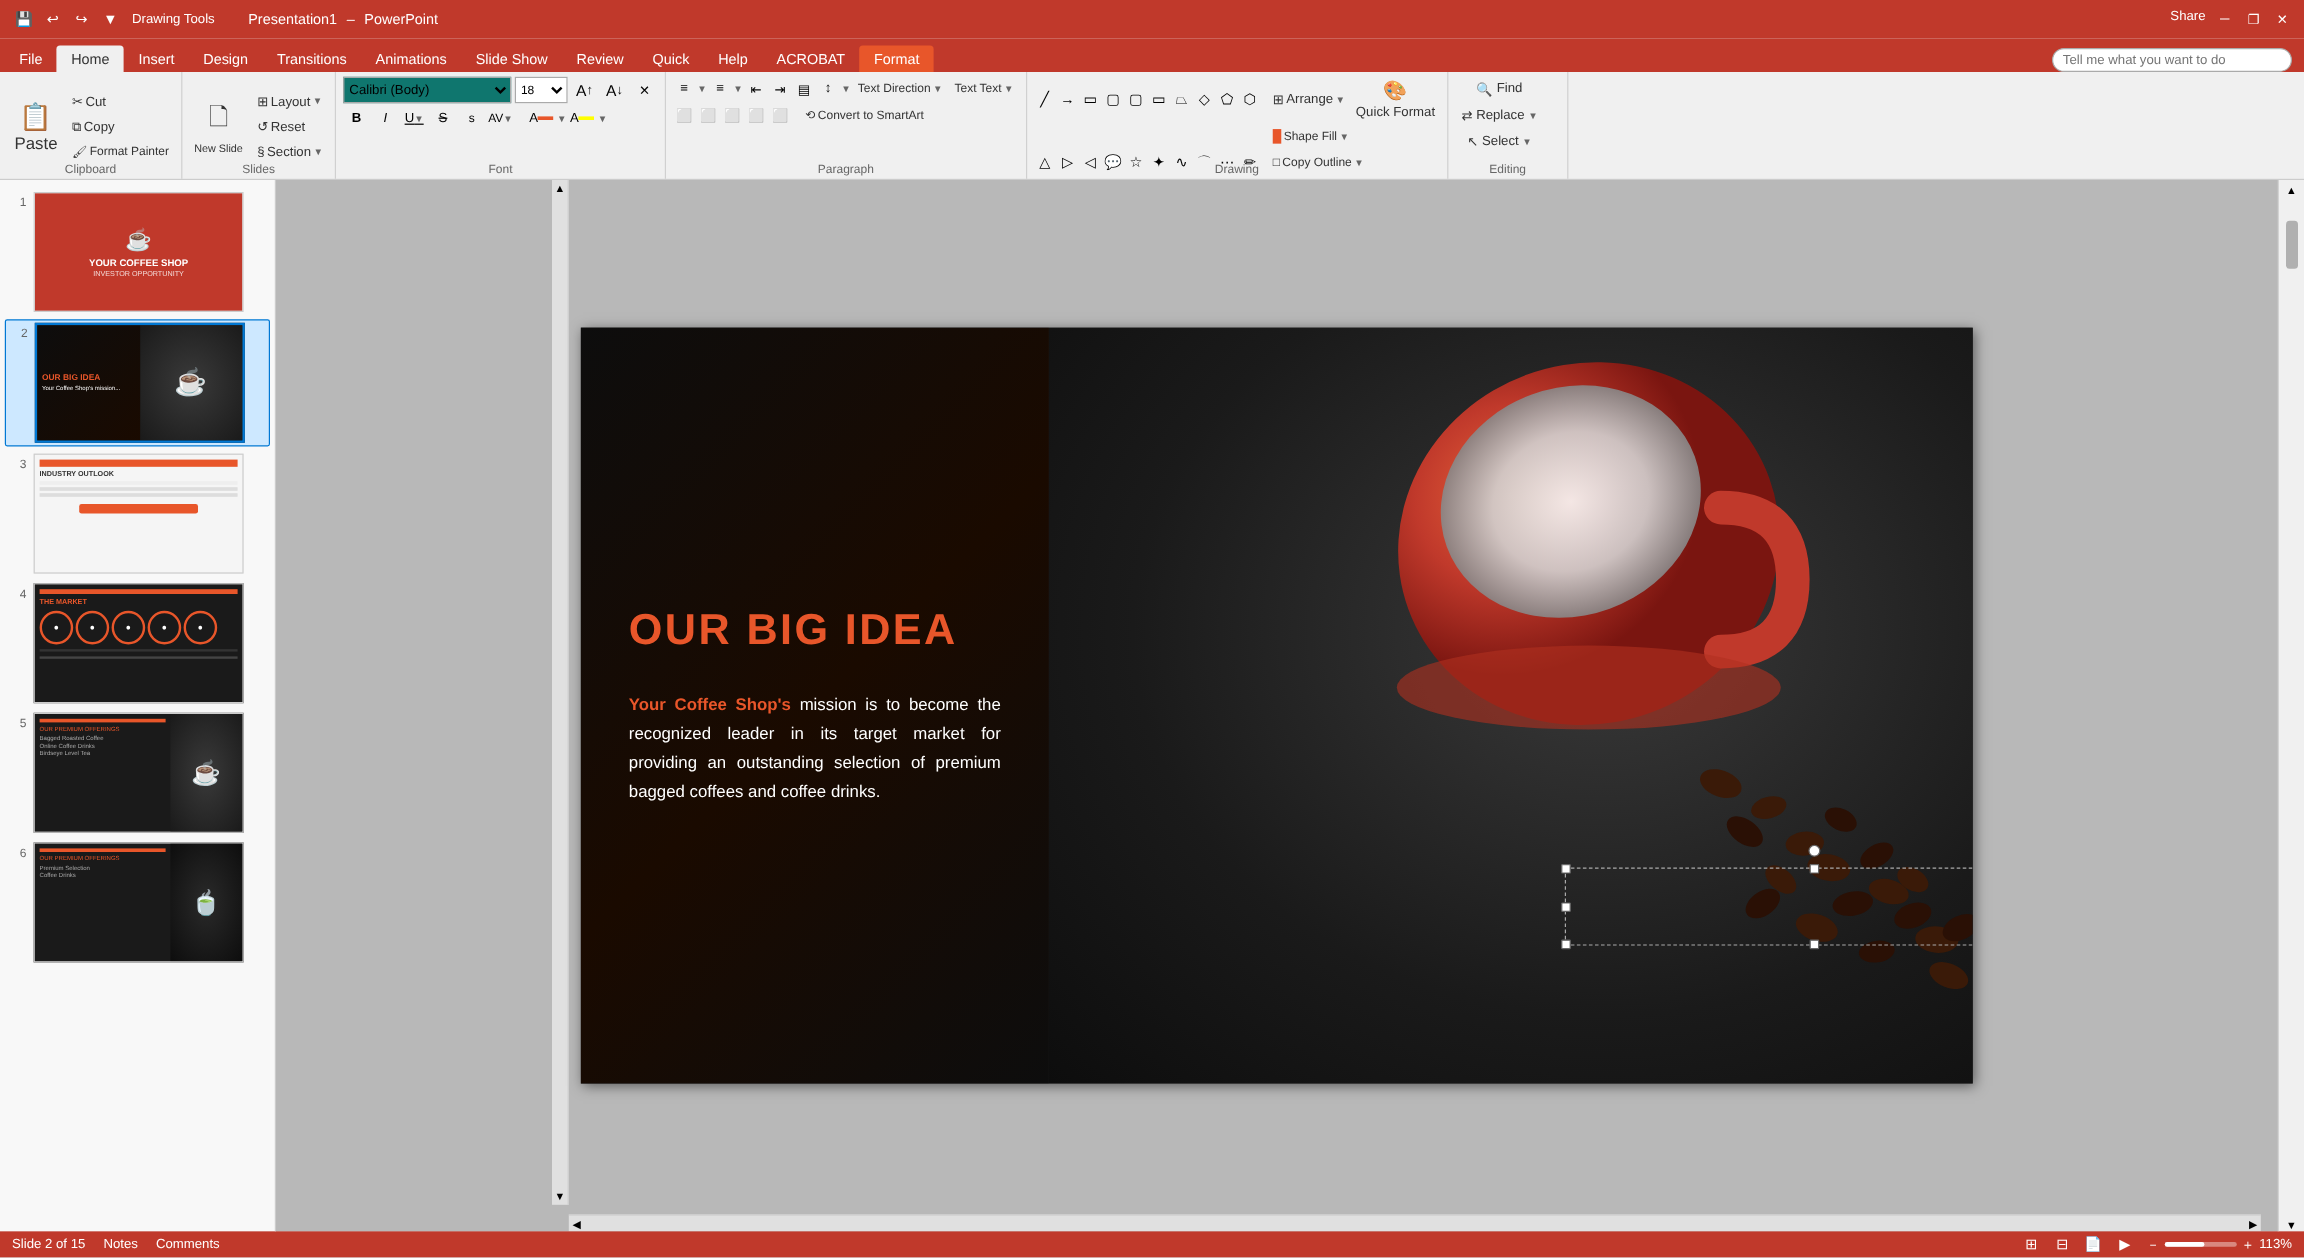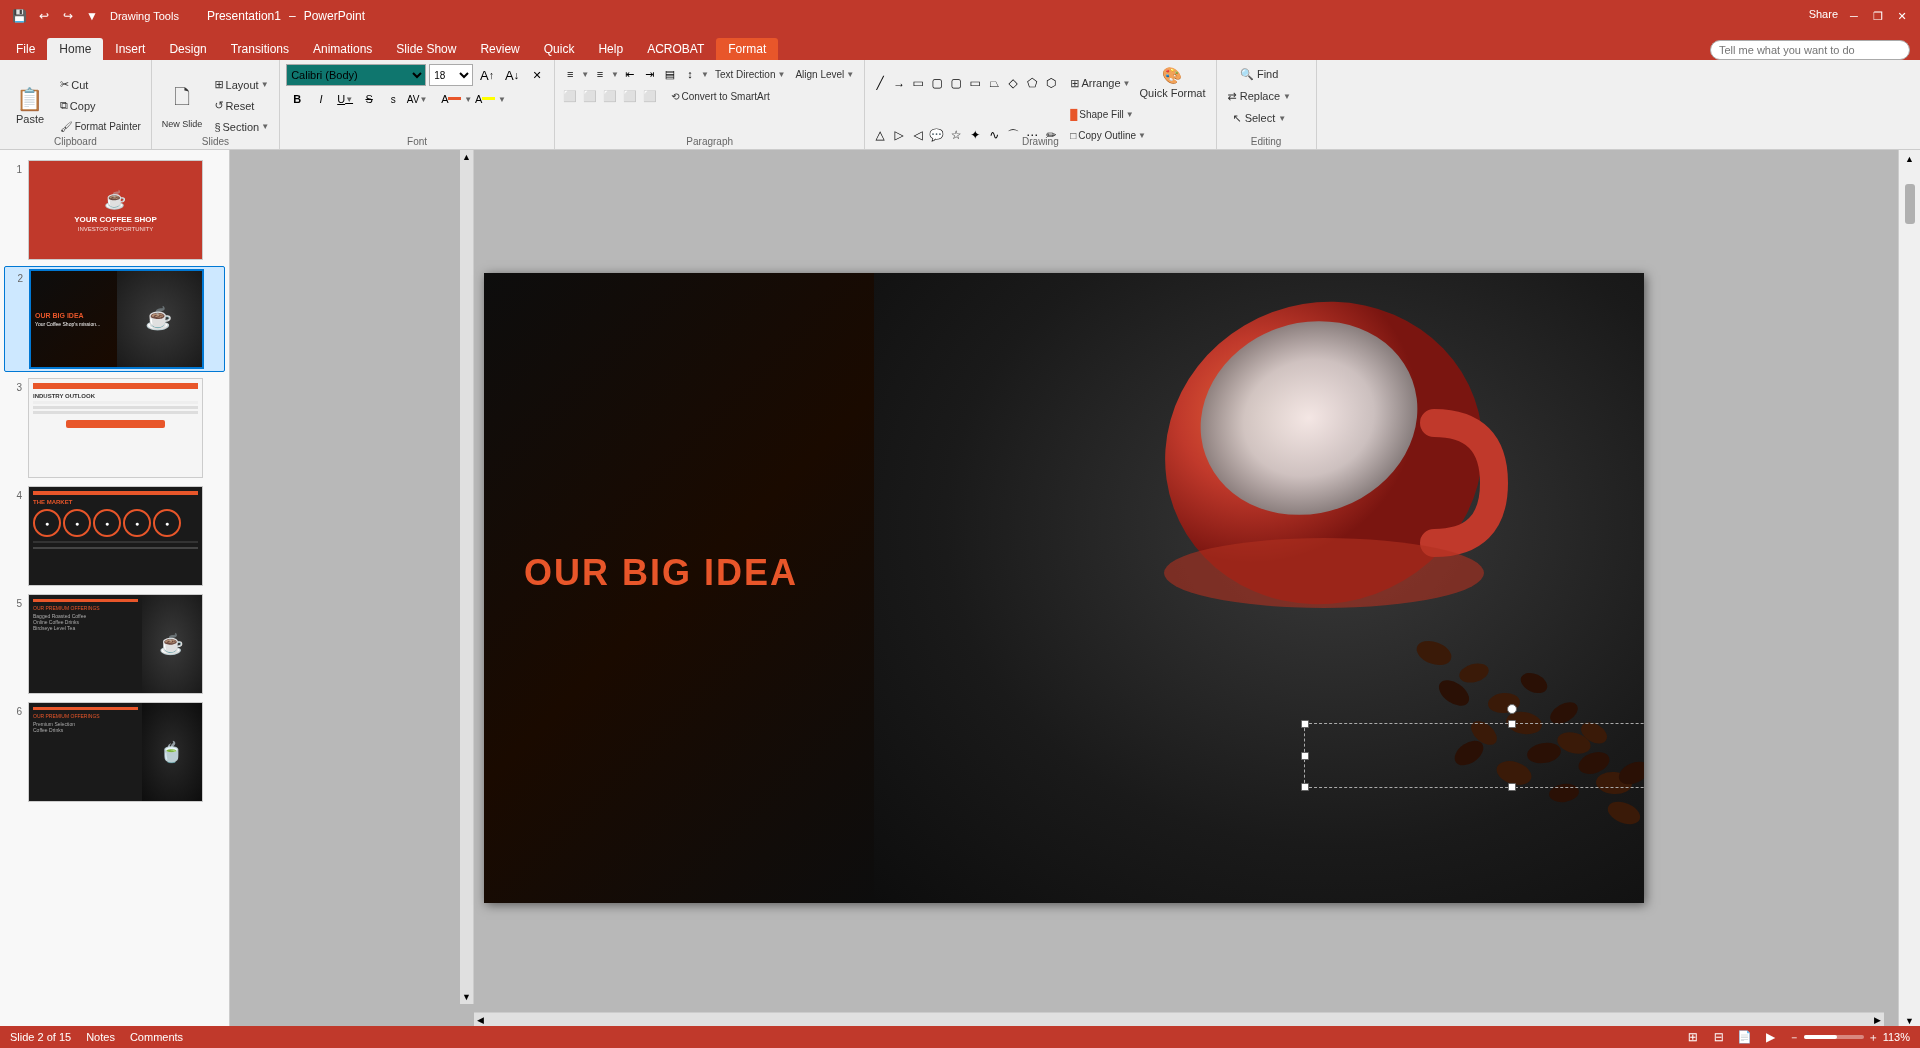--- a/index.html
+++ b/index.html
@@ -325,21 +325,21 @@
     <input type="text" style="width: 200px; height: 20px; font-size: 11px; border: 1px solid rgb(170, 170, 170); border-radius: 10px; padding: 0px 8px; background: white;" placeholder="Tell me what you want to do">
   </div>
 </div>
 
 <div id="ribbon">
 
   <div class="ribbon-group" style="min-width:90px;">
     <div class="ribbon-group-content">
       <div class="clipboard-big-btn">
         <div style="font-size:22px;">📋</div>
-        <div style="font-size:11px;">Paste</div>
+        <div style="font-size:14px;">Paste</div>
       </div>
       <div class="ribbon-col">
         <div class="ribbon-btn-small">
           <span>✂</span>
             <span>Cut</span>
         </div>
         <div class="ribbon-btn-small">
           <span>⧉</span>
             <span>Copy</span>
         </div>
@@ -424,21 +424,21 @@
         <div class="para-btn">⇤</div>
         <div class="para-btn">⇥</div>
         <div class="para-btn">▤</div>
         <div class="para-btn">↕</div>
           <span class="dropdown-arrow">▼</span>
         <div class="ribbon-btn-small">
           <span style="font-size:10px;">Text Direction</span>
             <span class="dropdown-arrow">▼</span>
         </div>
         <div class="ribbon-btn-small">
-          <span style="font-size:10px;">Align Level</span>
+          <span style="font-size:10px;">Text Text</span>
             <span class="dropdown-arrow">▼</span>
         </div>
       </div>
       <div style="display:flex; align-items:center; gap:2px;">
         <div class="para-btn">⬜</div>
         <div class="para-btn">⬜</div>
         <div class="para-btn">⬜</div>
         <div class="para-btn">⬜</div>
         <div class="para-btn">⬜</div>
         <div style="width:4px;"></div>
@@ -635,20 +635,23 @@
     <div style="position:absolute;left:230px;top:0;bottom:22px;width:14px;background:#e0e0e0;border-right:1px solid #ccc;display:flex;flex-direction:column;align-items:center;">
       <div style="font-size:9px;cursor:pointer;margin-top:2px;">▲</div>
       <div style="flex:1;"></div>
       <div style="font-size:9px;cursor:pointer;margin-bottom:2px;">▼</div>
     </div>
 
     <div id="slide">
 
       <div class="slide-left">
         <h1 style="color:#e8562a; font-size:36px; font-weight:700; letter-spacing:2px; margin-bottom:30px; font-family: Arial, sans-serif;">OUR BIG IDEA</h1>
+        <p style="color:white; font-size:14px; line-height:1.7; text-align:justify; font-family: Arial, sans-serif;">
+          <span style="color:#e8562a; font-weight:600;">Your Coffee Shop's</span><span> mission is to become the recognized leader in its target market for providing an outstanding selection of premium bagged coffees and coffee drinks.</span>
+        </p>
       </div>
 
       <div class="slide-right">
         <div class="coffee-bg"></div>
 
         <svg width="100%" height="100%" viewBox="0 0 770 630" style="position:absolute;top:0;left:0;">
 
           <ellipse cx="450" cy="180" rx="160" ry="150" fill="url(#cupGrad)" transform="rotate(-20, 450, 180)"></ellipse>
           <ellipse cx="435" cy="145" rx="110" ry="95" fill="url(#innerGrad)" transform="rotate(-20, 435, 145)" opacity="0.9"></ellipse>
 

